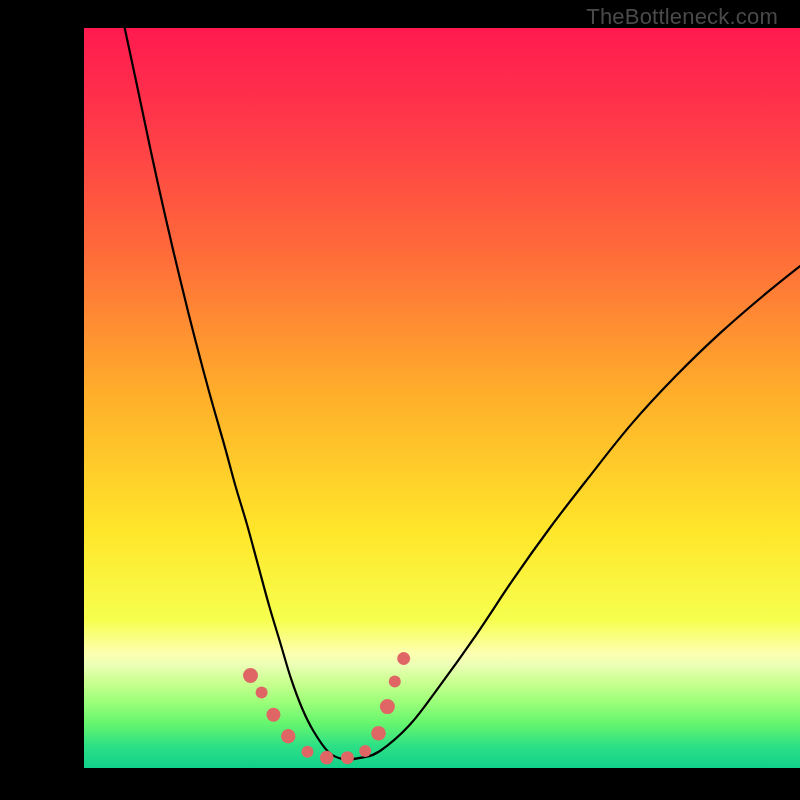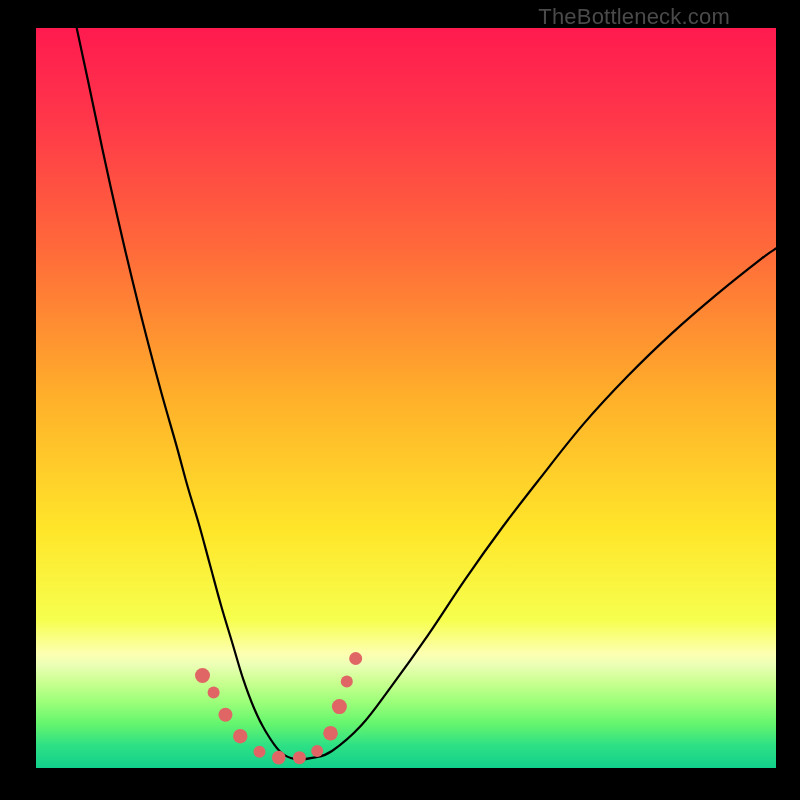--- a/index.html
+++ b/index.html
@@ -9,20 +9,21 @@
     height: 800px;
     overflow: hidden;
     background: #000;
     font-family: Arial, Helvetica, sans-serif;
   }
   .stage {
     position: relative;
     width: 740px;
     height: 800px;
     background: #000;
+    margin-left: 48px;
   }
   .watermark {
     position: absolute;
     top: 4px;
     right: 10px;
     color: #4a4a4a;
     font-size: 22px;
     font-weight: 400;
     letter-spacing: 0.2px;
     z-index: 50;

